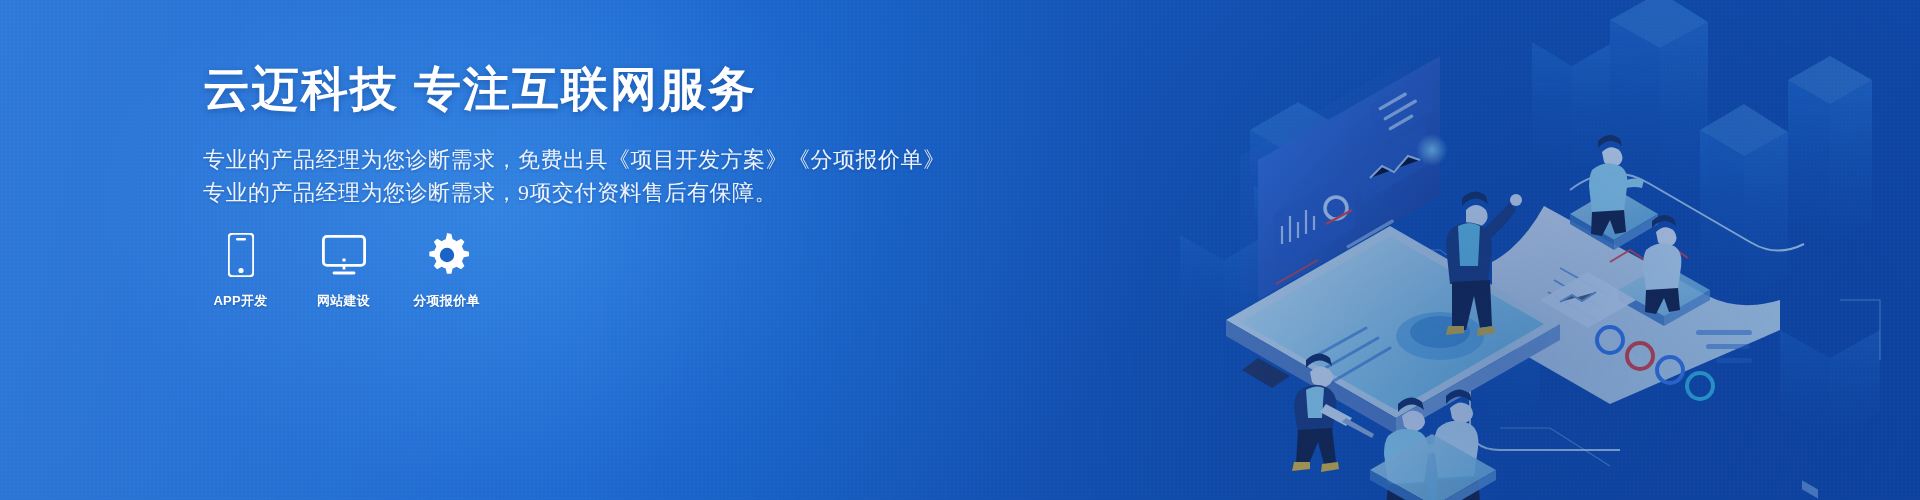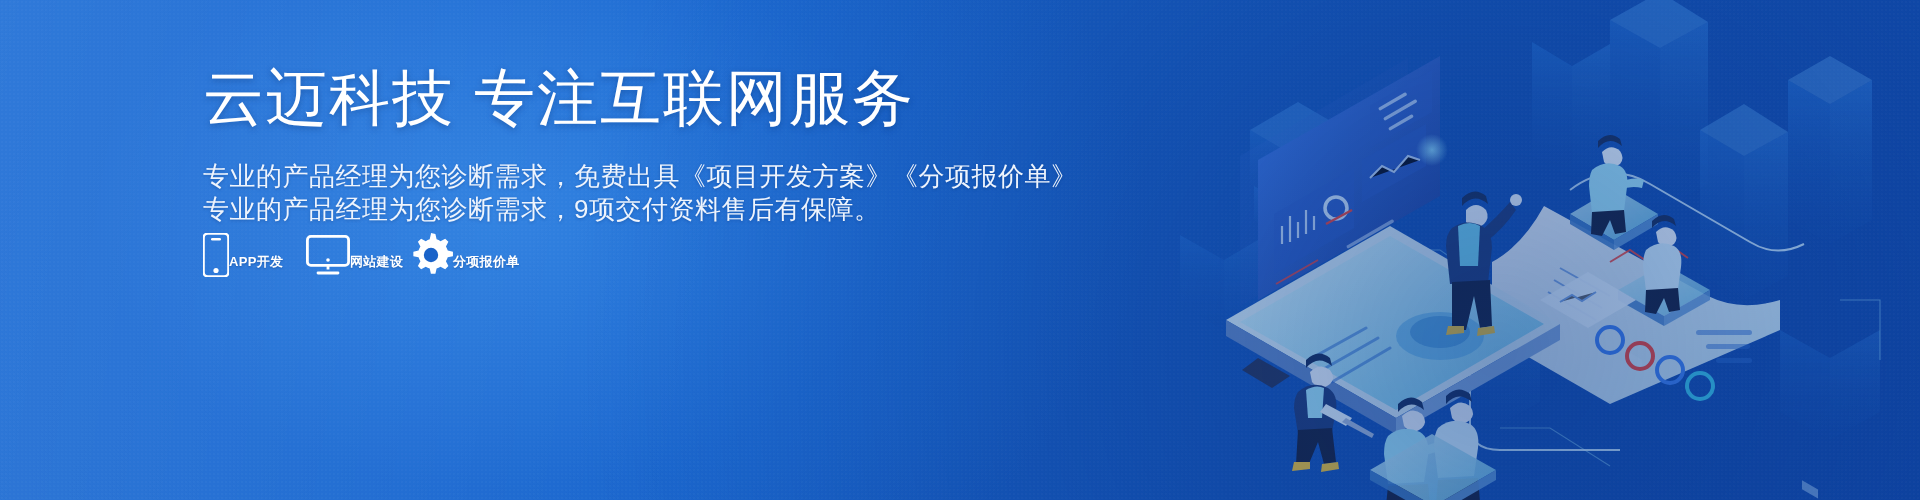--- a/index.html
+++ b/index.html
@@ -33,44 +33,45 @@
       linear-gradient(100deg, rgba(255,255,255,0.08) 0%, rgba(255,255,255,0.0) 38%),
       radial-gradient(circle at 78% 70%, rgba(10,50,130,0.45) 0%, rgba(10,50,130,0) 60%);
     pointer-events:none;
   }
 
   
   .copy { position:absolute; left:203px; top:60px; width:700px; }
 
   .headline {
     color:#ffffff;
-    font-size:61px;
-    font-weight:normal;
+    font-size:47px;
+    font-weight:bold;
     letter-spacing:2px;
     line-height:1.25;
     white-space:nowrap;
     text-shadow:0 2px 6px rgba(6,40,100,0.35);
   }
 
   .sub { margin-top:24px; }
   .sub-line {
     color:#eef4fd;
-    font-size:26px;
+    font-size:22px;
     line-height:33px;
     letter-spacing:.5px;
     white-space:nowrap;
     text-shadow:0 1px 3px rgba(6,40,100,0.3);
+    font-family:Liberation Serif, serif;
   }
 
   
   .services {
     position:absolute; left:203px; top:232px;
     display:flex; align-items:flex-end; gap:28px;
   }
-  .svc { width:75px; display:flex; flex-direction:row; align-items:center; }
+  .svc { width:75px; display:flex; flex-direction:column; align-items:center; }
   .svc-ico {
     height:46px; display:flex; align-items:center; justify-content:center;
     margin-bottom:14px;
   }
   .svc-ico svg { display:block; }
   .svc-label {
     color:#ffffff; font-size:13px; font-weight:bold;
     letter-spacing:.3px; white-space:nowrap;
     text-shadow:0 1px 2px rgba(6,40,100,0.35);
   }

